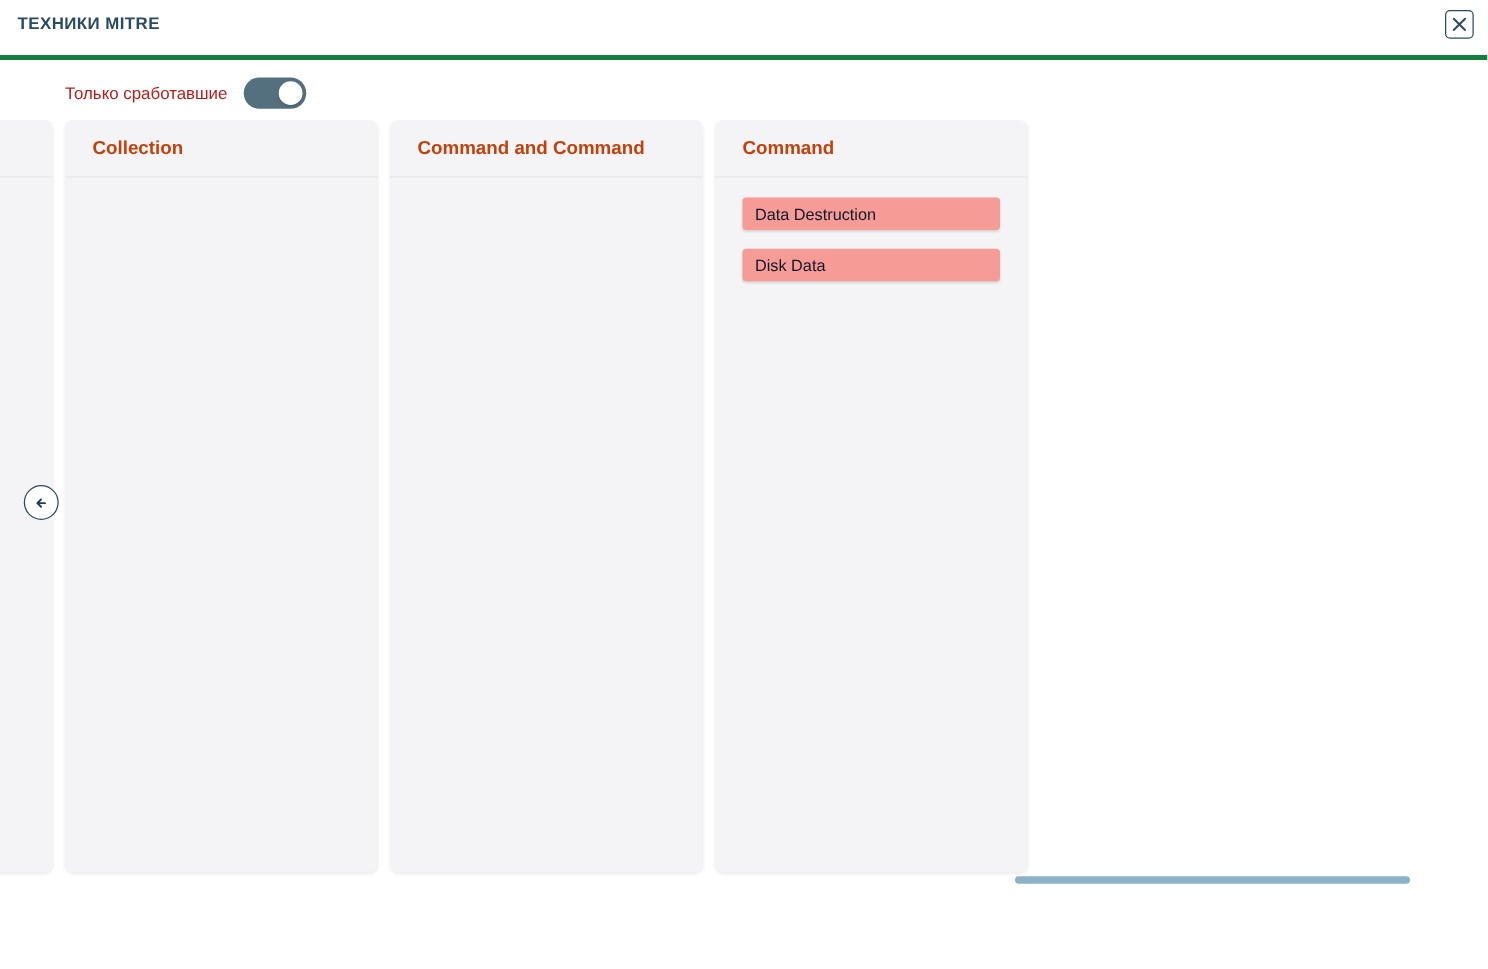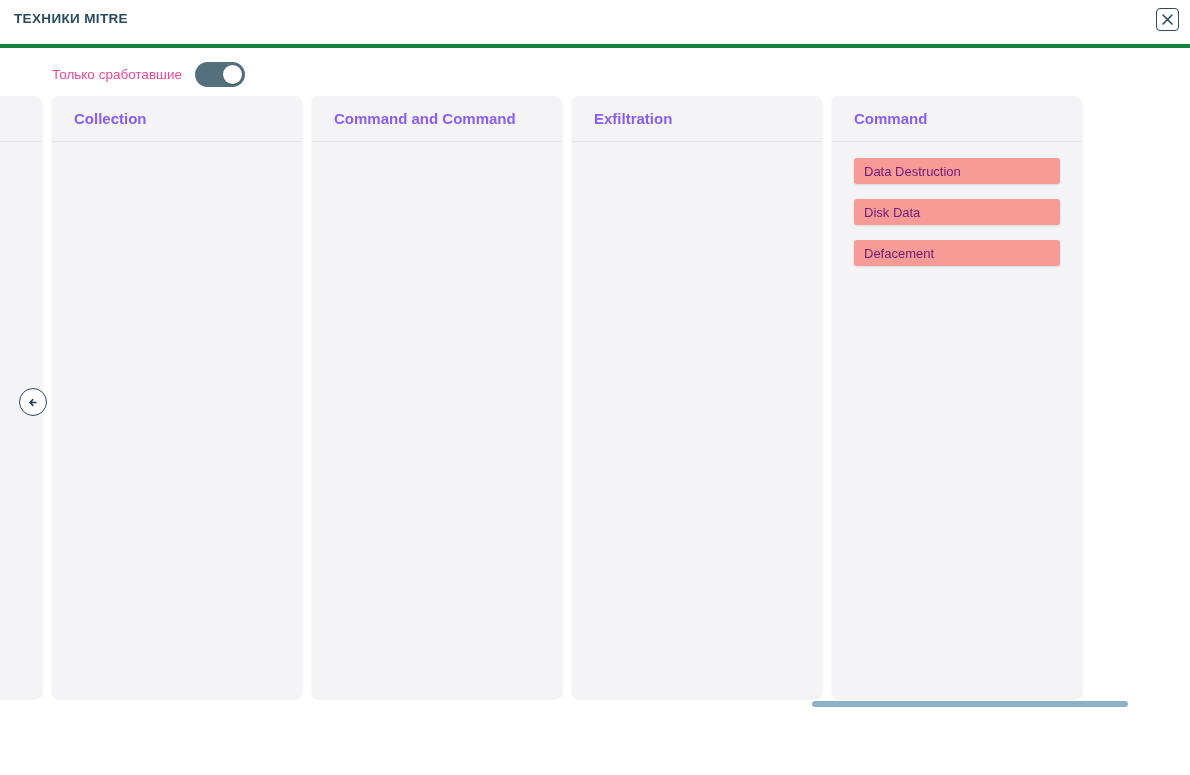--- a/index.html
+++ b/index.html
@@ -64,21 +64,21 @@
     position: absolute;
     left: 0;
     top: 56px;
     height: 36px;
     display: flex;
     align-items: center;
     padding-left: 52px;
   }
   .filter-label {
     font-size: 13.5px;
-    color: #ec4899;
+    color: #b91c1c;
     margin-right: 13px;
     white-space: nowrap;
   }
   .toggle {
     position: relative;
     width: 50px;
     height: 25px;
     border-radius: 13px;
     background: #54707f;
     cursor: pointer;
@@ -127,33 +127,33 @@
     height: 46px;
     display: flex;
     align-items: center;
     padding: 0 0 0 22px;
     border-bottom: 1px solid #e6e6e9;
     flex: none;
   }
   .column-title {
     font-size: 15px;
     font-weight: bold;
-    color: #8b5cf6;
+    color: #c2410c;
     white-space: nowrap;
   }
   .column-body {
     flex: 1;
     padding: 16px 22px 0 22px;
     overflow: hidden;
   }
   .technique-chip {
     height: 26px;
     border-radius: 3px;
     background: #f79b96;
-    color: #701a75;
+    color: #0f172a;
     font-size: 13px;
     display: flex;
     align-items: center;
     padding: 0 0 0 10px;
     margin-bottom: 15px;
     box-shadow: 0 1px 2px rgba(0,0,0,0.12);
     cursor: pointer;
     white-space: nowrap;
     overflow: hidden;
     text-overflow: ellipsis;
@@ -238,35 +238,28 @@
         <div class="column-body"></div>
       </div>
 
       <div class="column">
         <div class="column-header">
           <span class="column-title">Command and Command</span>
         </div>
         <div class="column-body"></div>
       </div>
 
-      <div class="column">
-        <div class="column-header">
-          <span class="column-title">Exfiltration</span>
-        </div>
-        <div class="column-body"></div>
-      </div>
 
       <div class="column">
         <div class="column-header">
           <span class="column-title">Command</span>
         </div>
         <div class="column-body">
           <div class="technique-chip">Data Destruction</div>
           <div class="technique-chip">Disk Data</div>
-          <div class="technique-chip">Defacement</div>
         </div>
       </div>
 
     </div>
   </div>
 
   <button class="scroll-left-button">
     <span>
       <svg width="15" height="15" viewBox="0 0 15 15" aria-hidden="true">
         <path d="M10 7.5 H4.2 M6.8 4.6 L3.9 7.5 L6.8 10.4" stroke="#1f3c52" stroke-width="1.5" stroke-linecap="round" stroke-linejoin="round" fill="none"></path>

